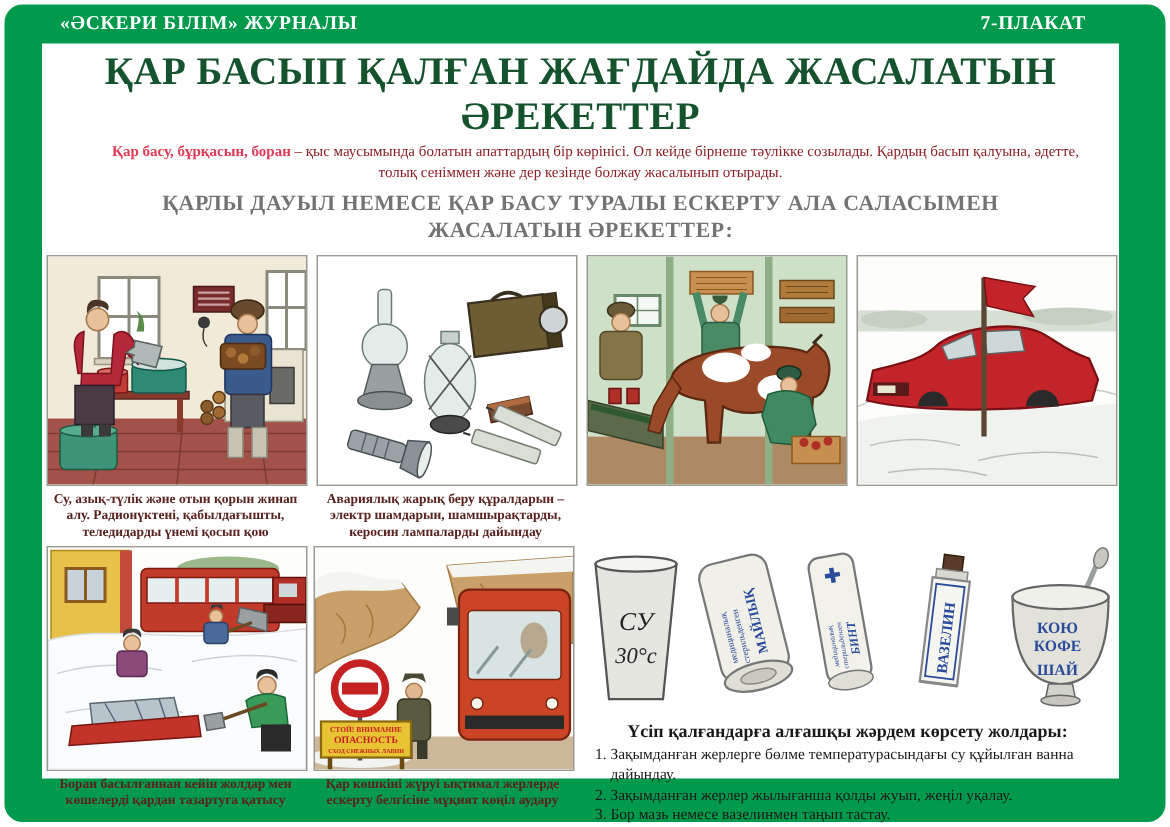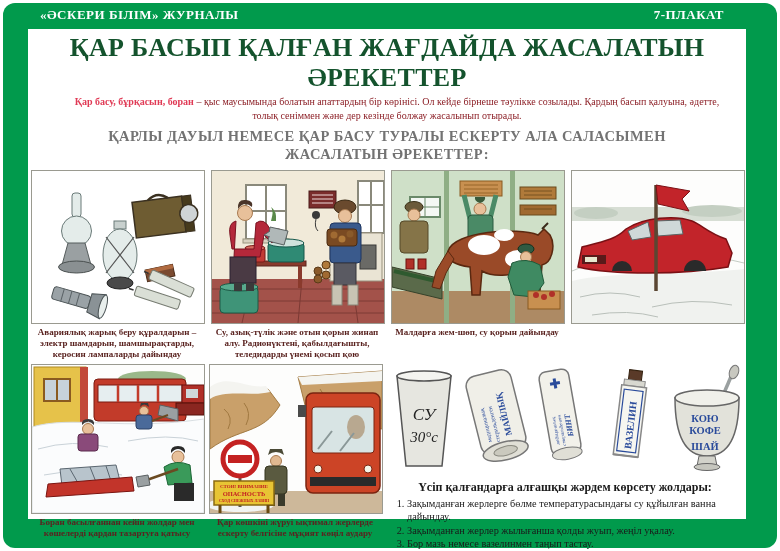--- a/index.html
+++ b/index.html
@@ -31,65 +31,20 @@
 
 <div class="content">
   <div class="title">ҚАР БАСЫП ҚАЛҒАН ЖАҒДАЙДА ЖАСАЛАТЫН ӘРЕКЕТТЕР</div>
   <p class="intro"><span class="lead">Қар басу, бұрқасын, боран</span> <span>– қыс маусымында болатын апаттардың бір көрінісі. Ол кейде бірнеше тәулікке созылады. Қардың басып қалуына, әдетте, толық сеніммен және дер кезінде болжау жасалынып отырады.</span></p>
   <div class="section-heading">ҚАРЛЫ ДАУЫЛ НЕМЕСЕ ҚАР БАСУ ТУРАЛЫ ЕСКЕРТУ АЛА САЛАСЫМЕН ЖАСАЛАТЫН ӘРЕКЕТТЕР:</div>
 
   <div class="row">
 
     <figure class="panel">
       <svg class="panel-img" width="172" height="152" viewBox="0 0 172 152">
-        <rect x="0" y="0" width="172" height="152" fill="#ffffff"></rect>
-        <g>
-          <rect x="40" y="22" width="9" height="24" rx="3" fill="#e4ecea" stroke="#6a7a78"></rect>
-          <circle cx="44.5" cy="60" r="15" fill="#e4ecea" stroke="#6a7a78"></circle>
-          <path d="M36 72 L30 94 H59 L53 72 Z" fill="#9aa0a2" stroke="#555c5c"></path>
-          <ellipse cx="44.5" cy="96" rx="18" ry="6" fill="#8a9092" stroke="#4a5050"></ellipse>
-        </g>
-        <g>
-          <rect x="82" y="50" width="12" height="8" fill="#c8d0ce" stroke="#6a7a78"></rect>
-          <ellipse cx="88" cy="84" rx="17" ry="26" fill="#e4ecea" stroke="#6a7a78"></ellipse>
-          <path d="M74 66 L102 102 M102 66 L74 102" stroke="#555" stroke-width="1.2"></path>
-          <ellipse cx="88" cy="112" rx="13" ry="6" fill="#4a4a4a" stroke="#222"></ellipse>
-        </g>
-        <g transform="rotate(-7 128 46)">
-          <rect x="102" y="28" width="50" height="36" fill="#6e5c32" stroke="#3a3020" stroke-width="1.5"></rect>
-          <rect x="152" y="28" width="9" height="36" fill="#463a1c" stroke="#3a3020"></rect>
-          <circle cx="157" cy="46" r="9" fill="#cfd4d6" stroke="#3a3020" stroke-width="1.5"></circle>
-          <path d="M118 28 q10 -8 20 0" stroke="#3a3020" stroke-width="2.5" fill="none"></path>
-        </g>
-        <g transform="rotate(-12 128 102)">
-          <rect x="114" y="96" width="28" height="12" fill="#7a4a30" stroke="#4a2a16"></rect>
-          <rect x="114" y="96" width="28" height="4" fill="#b06a40"></rect>
-        </g>
-        <g transform="rotate(16 46 128)">
-          <rect x="20" y="122" width="38" height="13" rx="3" fill="#9aa2a6" stroke="#4a5254"></rect>
-          <path d="M30 122 V135 M38 122 V135 M46 122 V135" stroke="#5a6266"></path>
-          <path d="M58 119 L72 116 L72 141 L58 138 Z" fill="#8a9296" stroke="#4a5254"></path>
-          <ellipse cx="72" cy="128.5" rx="3.5" ry="12" fill="#e8eeec" stroke="#4a5254"></ellipse>
-        </g>
-        <g>
-          <g transform="rotate(18 126 128)">
-            <rect x="102" y="122" width="46" height="10" rx="2" fill="#dadfd6" stroke="#777c72"></rect>
-            <path d="M100 127 h-5" stroke="#333" stroke-width="1.5"></path>
-          </g>
-          <g transform="rotate(24 140 114)">
-            <rect x="116" y="108" width="46" height="10" rx="2" fill="#dadfd6" stroke="#777c72"></rect>
-            <path d="M114 113 h-5" stroke="#333" stroke-width="1.5"></path>
-          </g>
-        </g>
-      </svg>
-      <figcaption class="caption">Авариялық жарық беру құралдарын – электр шамдарын, шамшырақтарды, керосин лампаларды дайындау</figcaption>
-    </figure>
-
-    <figure class="panel">
-      <svg class="panel-img" width="172" height="152" viewBox="0 0 172 152">
         <rect x="0" y="0" width="172" height="108" fill="#f1ead9"></rect>
         <rect x="0" y="108" width="172" height="44" fill="#a3524a"></rect>
         <path d="M0 118 H172 M0 130 H172 M0 142 H172 M40 108 L30 152 M90 108 L86 152 M140 108 L146 152" stroke="#7c3a34" stroke-width="1" fill="none"></path>
         <g>
           <rect x="34" y="14" width="40" height="54" fill="#ffffff" stroke="#8a897b" stroke-width="2"></rect>
           <path d="M54 14 V68 M34 40 H74" stroke="#8a897b" stroke-width="2"></path>
           <rect x="31" y="68" width="46" height="4" fill="#d8d2c0" stroke="#9a947f" stroke-width="1"></rect>
           <path d="M59 50 q3 -10 0 -14 q6 4 5 14 z" fill="#5a8a4a"></path>
           <rect x="57" y="58" width="10" height="9" fill="#a3524a" stroke="#6a3028"></rect>
         </g>
@@ -154,20 +109,65 @@
           <rect x="122" y="92" width="22" height="22" fill="#5a5a62" stroke="#34343a"></rect>
           <rect x="120" y="114" width="10" height="20" fill="#c8c4b4" stroke="#8a8678"></rect>
           <rect x="136" y="114" width="10" height="20" fill="#c8c4b4" stroke="#8a8678"></rect>
         </g>
       </svg>
       <figcaption class="caption">Су, азық-түлік және отын қорын жинап алу. Радионүктені, қабылдағышты, теледидарды үнемі қосып қою</figcaption>
     </figure>
 
     <figure class="panel">
       <svg class="panel-img" width="172" height="152" viewBox="0 0 172 152">
+        <rect x="0" y="0" width="172" height="152" fill="#ffffff"></rect>
+        <g>
+          <rect x="40" y="22" width="9" height="24" rx="3" fill="#e4ecea" stroke="#6a7a78"></rect>
+          <circle cx="44.5" cy="60" r="15" fill="#e4ecea" stroke="#6a7a78"></circle>
+          <path d="M36 72 L30 94 H59 L53 72 Z" fill="#9aa0a2" stroke="#555c5c"></path>
+          <ellipse cx="44.5" cy="96" rx="18" ry="6" fill="#8a9092" stroke="#4a5050"></ellipse>
+        </g>
+        <g>
+          <rect x="82" y="50" width="12" height="8" fill="#c8d0ce" stroke="#6a7a78"></rect>
+          <ellipse cx="88" cy="84" rx="17" ry="26" fill="#e4ecea" stroke="#6a7a78"></ellipse>
+          <path d="M74 66 L102 102 M102 66 L74 102" stroke="#555" stroke-width="1.2"></path>
+          <ellipse cx="88" cy="112" rx="13" ry="6" fill="#4a4a4a" stroke="#222"></ellipse>
+        </g>
+        <g transform="rotate(-7 128 46)">
+          <rect x="102" y="28" width="50" height="36" fill="#6e5c32" stroke="#3a3020" stroke-width="1.5"></rect>
+          <rect x="152" y="28" width="9" height="36" fill="#463a1c" stroke="#3a3020"></rect>
+          <circle cx="157" cy="46" r="9" fill="#cfd4d6" stroke="#3a3020" stroke-width="1.5"></circle>
+          <path d="M118 28 q10 -8 20 0" stroke="#3a3020" stroke-width="2.5" fill="none"></path>
+        </g>
+        <g transform="rotate(-12 128 102)">
+          <rect x="114" y="96" width="28" height="12" fill="#7a4a30" stroke="#4a2a16"></rect>
+          <rect x="114" y="96" width="28" height="4" fill="#b06a40"></rect>
+        </g>
+        <g transform="rotate(16 46 128)">
+          <rect x="20" y="122" width="38" height="13" rx="3" fill="#9aa2a6" stroke="#4a5254"></rect>
+          <path d="M30 122 V135 M38 122 V135 M46 122 V135" stroke="#5a6266"></path>
+          <path d="M58 119 L72 116 L72 141 L58 138 Z" fill="#8a9296" stroke="#4a5254"></path>
+          <ellipse cx="72" cy="128.5" rx="3.5" ry="12" fill="#e8eeec" stroke="#4a5254"></ellipse>
+        </g>
+        <g>
+          <g transform="rotate(18 126 128)">
+            <rect x="102" y="122" width="46" height="10" rx="2" fill="#dadfd6" stroke="#777c72"></rect>
+            <path d="M100 127 h-5" stroke="#333" stroke-width="1.5"></path>
+          </g>
+          <g transform="rotate(24 140 114)">
+            <rect x="116" y="108" width="46" height="10" rx="2" fill="#dadfd6" stroke="#777c72"></rect>
+            <path d="M114 113 h-5" stroke="#333" stroke-width="1.5"></path>
+          </g>
+        </g>
+      </svg>
+      <figcaption class="caption">Авариялық жарық беру құралдарын – электр шамдарын, шамшырақтарды, керосин лампаларды дайындау</figcaption>
+    </figure>
+
+    <figure class="panel">
+      <svg class="panel-img" width="172" height="152" viewBox="0 0 172 152">
         <rect x="0" y="0" width="172" height="120" fill="#cfe0c8"></rect>
         <rect x="0" y="120" width="172" height="32" fill="#ad8a64"></rect>
         <rect x="52" y="0" width="5" height="152" fill="#8fae85"></rect>
         <rect x="118" y="0" width="5" height="152" fill="#8fae85"></rect>
         <g>
           <rect x="18" y="26" width="30" height="20" fill="#f4f8f4" stroke="#6a8a6a" stroke-width="2"></rect>
           <path d="M33 26 V46 M18 36 H48" stroke="#6a8a6a"></path>
         </g>
         <g>
           <rect x="128" y="16" width="36" height="12" fill="#b07a3a" stroke="#6a4a1c"></rect>
@@ -206,21 +206,20 @@
         <g>
           <ellipse cx="134" cy="78" rx="8" ry="5" fill="#2f5a42" stroke="#14301f"></ellipse>
           <circle cx="134" cy="86" r="5.5" fill="#e8c09a" stroke="#a87a50"></circle>
           <path d="M120 92 q14 -6 28 2 l4 18 -10 14 -20 -2 -6 -18 z" fill="#3f8a62" stroke="#1f5a3a"></path>
           <rect x="136" y="120" width="32" height="18" fill="#c89050" stroke="#8a5a20"></rect>
           <circle cx="144" cy="124" r="3" fill="#b03028"></circle>
             <circle cx="152" cy="126" r="3" fill="#b03028"></circle>
             <circle cx="160" cy="123" r="3" fill="#b03028"></circle>
         </g>
       </svg>
-      <figcaption class="caption">Малдарға жем-шөп, су қорын дайындау</figcaption>
     </figure>
 
     <figure class="panel">
       <svg class="panel-img" width="172" height="152" viewBox="0 0 172 152">
         <rect x="0" y="0" width="172" height="152" fill="#fdfdfc"></rect>
         <rect x="0" y="36" width="172" height="14" fill="#d7ded4"></rect>
         <ellipse cx="24" cy="42" rx="22" ry="6" fill="#c4cfc2"></ellipse>
         <ellipse cx="140" cy="40" rx="30" ry="6" fill="#c4cfc2"></ellipse>
         <g>
           <path d="M0 110 C40 100 120 104 172 98 L172 152 L0 152 Z" fill="#f0f2ef"></path>

